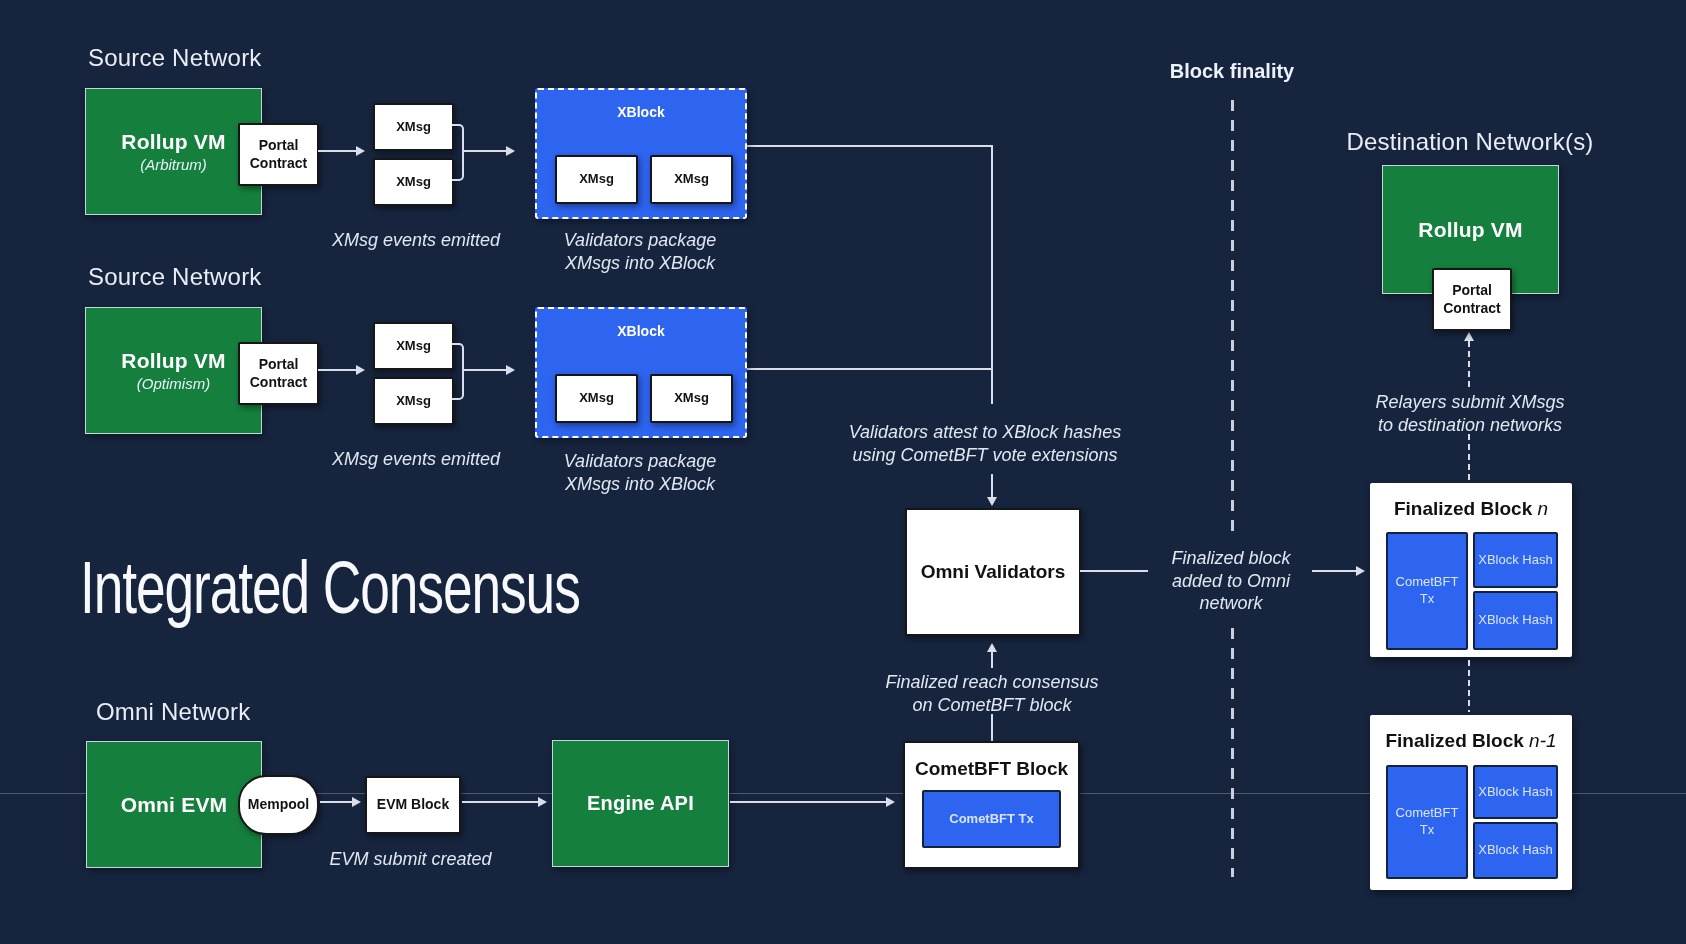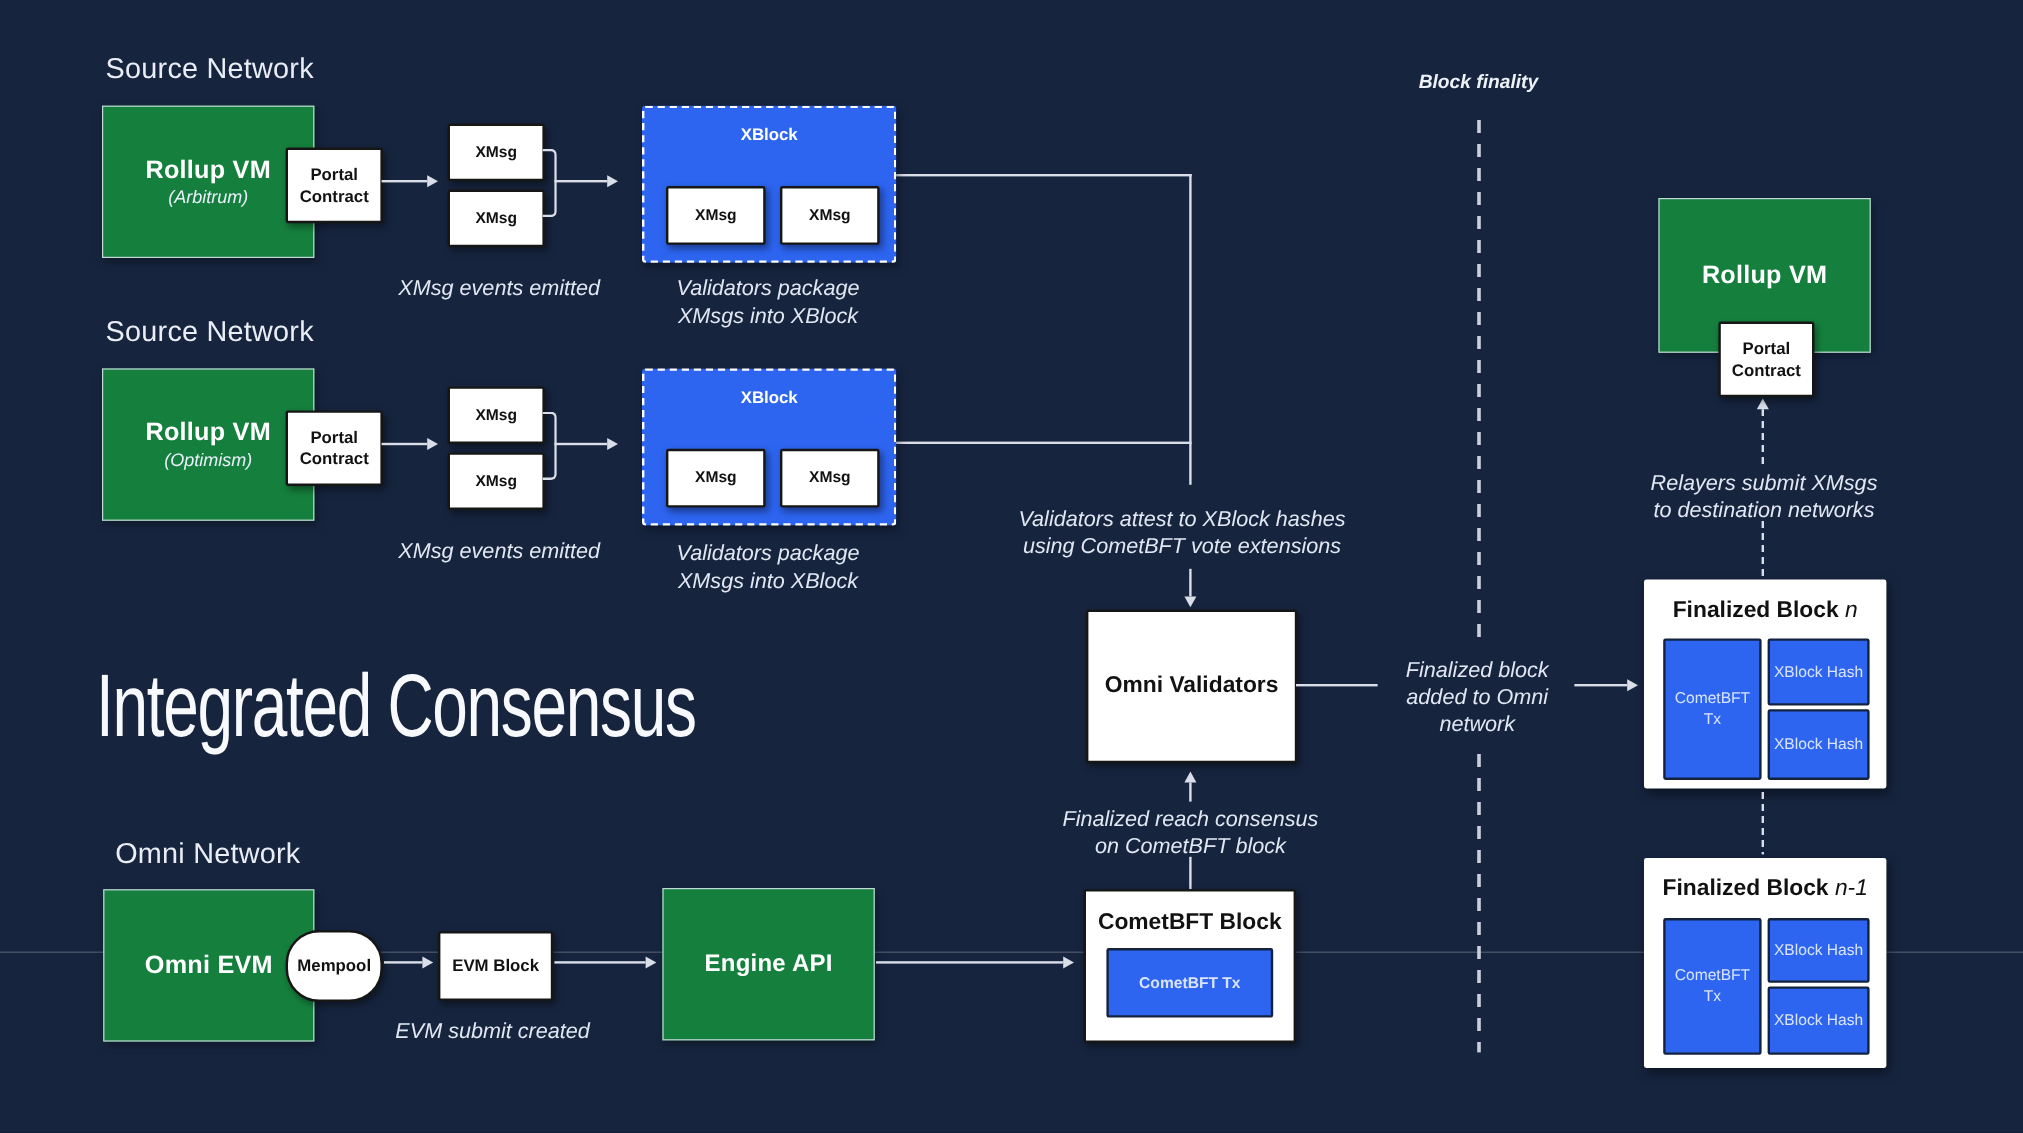--- a/index.html
+++ b/index.html
@@ -46,22 +46,22 @@
   .fb-title{position:absolute;left:0;right:0;top:15px;text-align:center;
     color:#111;font-weight:bold;font-size:19px;}
   .fb-title em{font-weight:normal;font-style:italic;}
   .ibox{position:absolute;background:#2D65F1;border:2px solid #13233F;border-radius:2px;
     display:flex;align-items:center;justify-content:center;text-align:center;
     color:#D9E5FF;font-size:13px;line-height:1.3;}
   
   .lbl{position:absolute;color:#E9EDF5;font-size:24px;letter-spacing:0.2px;white-space:nowrap;}
   .cap{position:absolute;font-style:italic;color:#E1E8F3;font-size:18px;line-height:1.25;
     text-align:center;}
-  .finality-lbl{position:absolute;color:#EDF1F8;font-size:16px;font-weight:bold;
-    font-style:italic;text-align:center;}
+  .finality-lbl{position:absolute;color:#EDF1F8;font-size:20px;font-weight:bold;
+    text-align:center;}
   .big-title{position:absolute;color:#F7F9FC;font-size:74px;line-height:1;
     letter-spacing:-1.5px;font-weight:500;transform:scaleX(0.72);transform-origin:left center;
     white-space:nowrap;}
 </style>
 </head>
 <body>
 
 <div class="stage">
 
   <div class="faint" style="top:793px;"></div>
@@ -199,20 +199,21 @@
   </div>
   <div class="ln arrow-r" style="left:730px;top:801px;width:156px;height:2px;"></div>
 
   <div class="wbox" style="left:903px;top:741px;width:173px;height:124px;align-items:flex-start;">
     <div style="position:absolute;left:0;right:0;top:14px;font-size:19px;">CometBFT Block</div>
     <div class="ibox" style="left:17px;top:47px;width:135px;height:54px;">
       <span>CometBFT Tx</span>
     </div>
   </div>
 
+  <div class="lbl" style="left:1320px;top:128px;width:300px;text-align:center;">Destination Network(s)</div>
 
   <div class="bbox" style="left:1382px;top:165px;width:175px;height:127px;">
     <div class="vm">Rollup VM</div>
   </div>
   <div class="wbox" style="left:1432px;top:268px;width:76px;height:59px;z-index:2;">
     <div>
       <span>Portal</span><br>
       <span>Contract</span>
     </div>
   </div>

